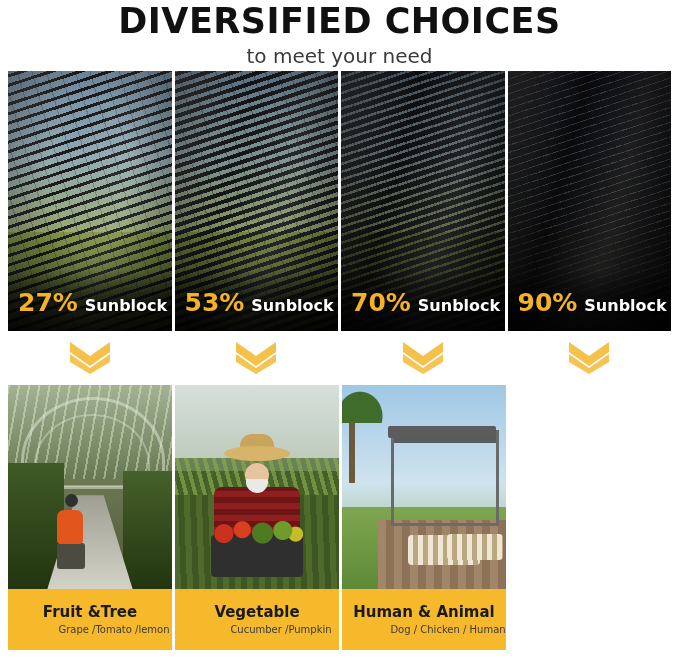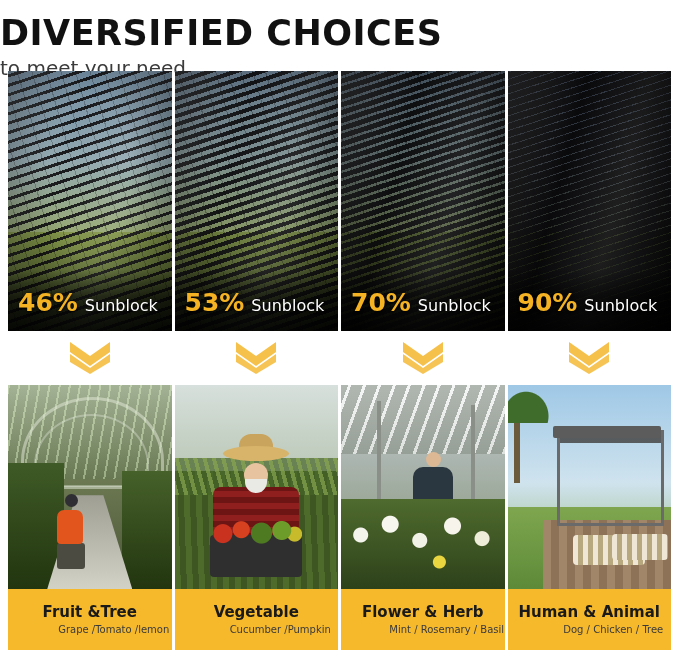--- a/index.html
+++ b/index.html
@@ -16,21 +16,22 @@
   }
   .page {
     width: 679px;
     height: 658px;
     position: relative;
     background: #fff;
   }
 
   
   .header {
-    padding-top: 14px;
+    text-align: center;
+    padding-top: 2px;
   }
   .title {
     font-size: 35px;
     font-weight: bold;
     letter-spacing: 0.5px;
     color: #111111;
     line-height: 38px;
     margin: 0;
     font-family: "DejaVu Sans", sans-serif;
   }
@@ -129,21 +130,21 @@
   .pct {
     color: #F5B324;
     font-size: 25px;
     font-weight: bold;
     font-family: "DejaVu Sans", sans-serif;
     text-shadow: 0 1px 3px rgba(0,0,0,0.8);
   }
   .sunblock {
     color: #ffffff;
     font-size: 16px;
-    font-weight: normal;
+    font-weight: bold;
     font-family: "DejaVu Sans", sans-serif;
     text-shadow: 0 1px 3px rgba(0,0,0,0.8);
   }
 
   
   .arrow-row {
     position: absolute;
     top: 336px;
     left: 8px;
     width: 663px;
@@ -294,21 +295,21 @@
     <div class="shade-card">
       <div class="fabric">
         <div class="sky" style="background:linear-gradient(180deg,#6f8aa0 0%,#8fa6ae 55%,#93a56f 100%)"></div>
         <div class="ground" style="background:linear-gradient(180deg,#7e9243 0%,#2e3a18 100%)"></div>
         <div class="weave d30"></div>
         <div class="sheen"></div>
         <div class="vignette"></div>
       </div>
       <div class="label-band"></div>
       <div class="label-text">
-        <span class="pct">46%</span>
+        <span class="pct">27%</span>
         <span class="sunblock">Sunblock</span>
       </div>
     </div>
 
     <div class="shade-card">
       <div class="fabric">
         <div class="sky" style="background:linear-gradient(180deg,#5d7285 0%,#778a8a 55%,#7e8f5c 100%)"></div>
         <div class="ground" style="background:linear-gradient(180deg,#6a7c39 0%,#252e13 100%)"></div>
         <div class="weave d50"></div>
         <div class="sheen"></div>
@@ -417,53 +418,36 @@
           <div class="s2-crate"></div>
           <div class="s2-veg"></div>
         </div>
       </div>
       <div class="caption">
         <div class="cap-title">Vegetable</div>
         <div class="cap-sub">Cucumber /Pumpkin</div>
       </div>
     </div>
 
-    <div class="use-card">
-      <div class="photo">
-        <div class="scene">
-          <div class="s3-bg"></div>
-          <div class="s3-roof"></div>
-          <div class="s3-post"></div>
-          <div class="s3-post2"></div>
-          <div class="s3-body"></div>
-          <div class="s3-head"></div>
-          <div class="s3-flowers"></div>
-        </div>
-      </div>
-      <div class="caption">
-        <div class="cap-title">Flower &amp; Herb</div>
-        <div class="cap-sub">Mint /  Rosemary /  Basil</div>
-      </div>
-    </div>
 
     <div class="use-card">
       <div class="photo">
         <div class="scene">
           <div class="s4-bg"></div>
           <div class="s4-lawn"></div>
           <div class="s4-deck"></div>
           <div class="s4-palm1"></div>
           <div class="s4-palmtop1"></div>
           <div class="s4-pergola"></div>
           <div class="s4-pergroof"></div>
           <div class="s4-sofa"></div>
           <div class="s4-sofa2"></div>
         </div>
       </div>
       <div class="caption">
         <div class="cap-title">Human &amp; Animal</div>
-        <div class="cap-sub">Dog / Chicken / Tree</div>
+        <div class="cap-sub">Dog / Chicken / Human</div>
       </div>
     </div>
 
   </div>
 
 </div>
 
 </body></html>

